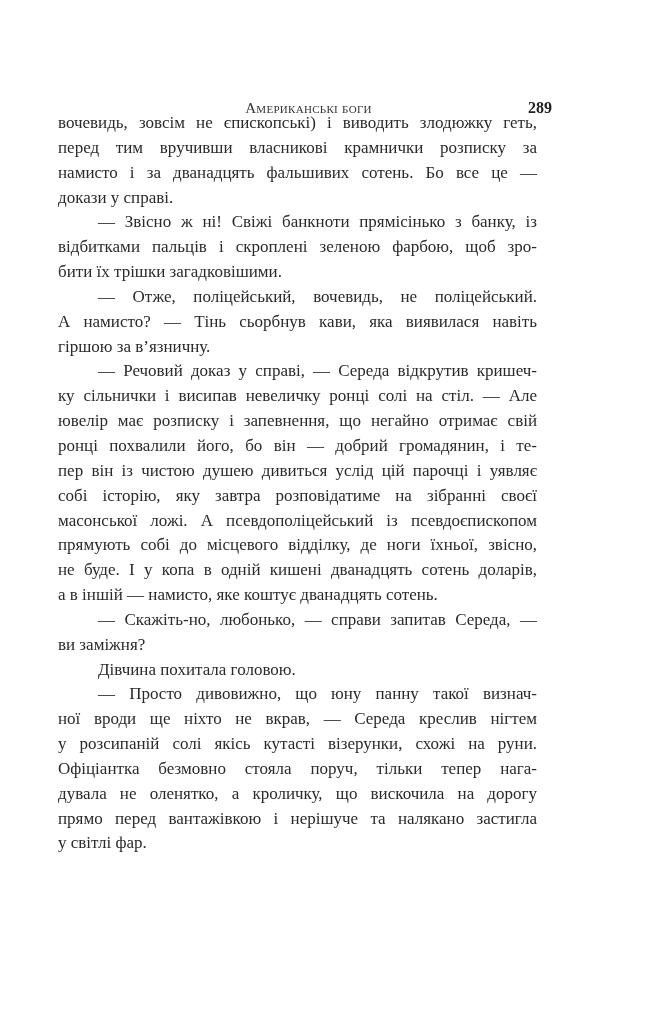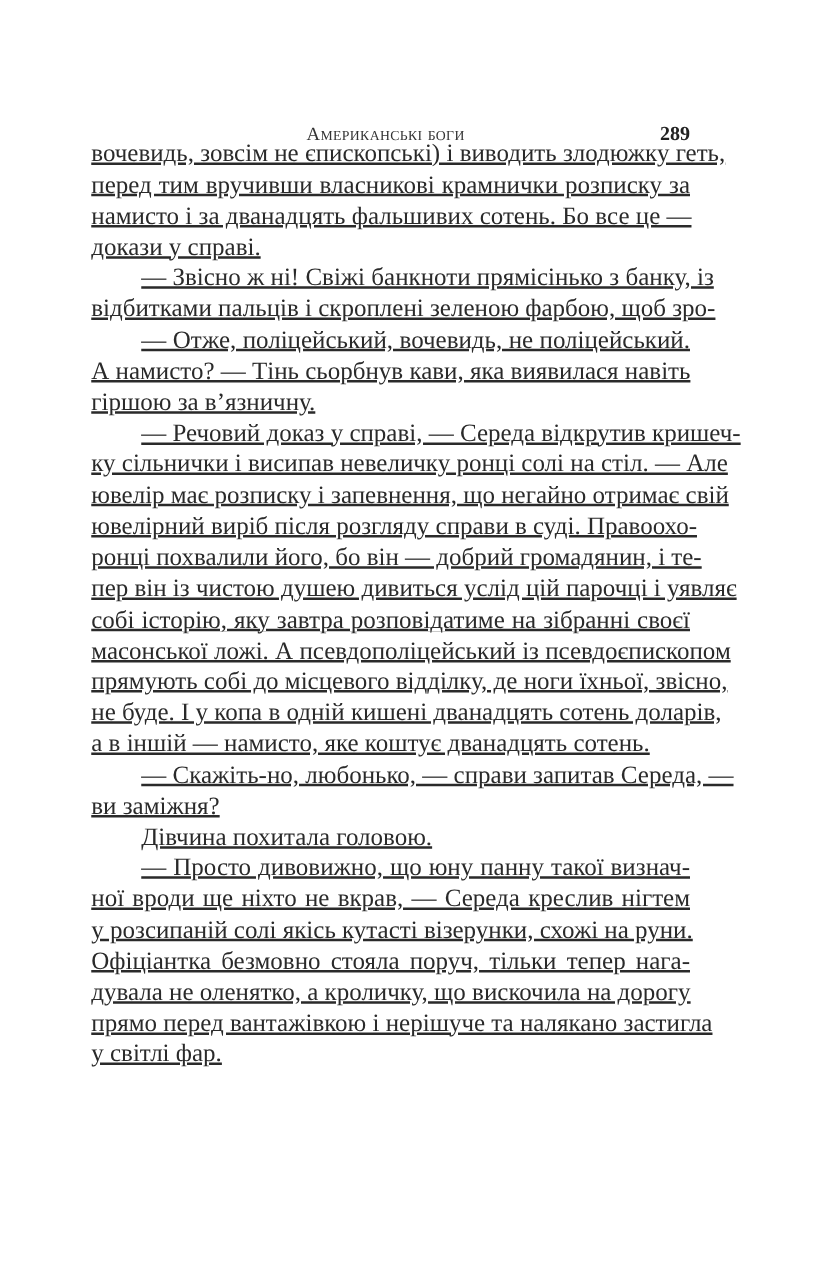--- a/index.html
+++ b/index.html
@@ -39,27 +39,26 @@
       position: absolute;
       right: 0;
       top: -1px;
       font-size: 16px;
       font-weight: bold;
       color: #222;
     }
     .body-text {
       position: absolute;
       top: 111px;
-      left: 73px;
+      left: 58px;
       width: 479px;
-      font-size: 20px;
+      font-size: 17px;
       line-height: 24.85px;
       text-align: justify;
       hyphens: manual;
-      text-decoration: underline;
     }
     .body-text p {
       margin: 0;
     }
     .line {
       display: block;
       text-align: justify;
       text-align-last: justify;
       white-space: nowrap;
       overflow: visible;
@@ -79,31 +78,31 @@
 <div class="body-text" id="body-text">
     <p>
       <span class="line">вочевидь, зовсім не єпископські) і виводить злодюжку геть,</span>
       <span class="line">перед тим вручивши власникові крамнички розписку за</span>
       <span class="line">намисто і за дванадцять фальшивих сотень. Бо все це —</span>
       <span class="line last">докази у справі.</span>
     </p>
     <p>
       <span class="line" style="text-indent: 40px;">— Звісно ж ні! Свіжі банкноти прямісінько з банку, із</span>
       <span class="line">відбитками пальців і скроплені зеленою фарбою, щоб зро-</span>
+      <span class="line last">бити їх трішки загадковішими.</span>
     </p>
     <p>
       <span class="line" style="text-indent: 40px;">— Отже, поліцейський, вочевидь, не поліцейський.</span>
       <span class="line">А намисто? — Тінь сьорбнув кави, яка виявилася навіть</span>
       <span class="line last">гіршою за в’язничну.</span>
     </p>
     <p>
       <span class="line" style="text-indent: 40px;">— Речовий доказ у справі, — Середа відкрутив кришеч-</span>
       <span class="line">ку сільнички і висипав невеличку ронці солі на стіл. — Але</span>
       <span class="line">ювелір має розписку і запевнення, що негайно отримає свій</span>
-      <span class="line">ювелірний виріб після розгляду справи в суді. Правоохо-</span>
       <span class="line">ронці похвалили його, бо він — добрий громадянин, і те-</span>
       <span class="line">пер він із чистою душею дивиться услід цій парочці і уявляє</span>
       <span class="line">собі історію, яку завтра розповідатиме на зібранні своєї</span>
       <span class="line">масонської ложі. А псевдополіцейський із псевдоєпископом</span>
       <span class="line">прямують собі до місцевого відділку, де ноги їхньої, звісно,</span>
       <span class="line">не буде. І у копа в одній кишені дванадцять сотень доларів,</span>
       <span class="line last">а в іншій — намисто, яке коштує дванадцять сотень.</span>
     </p>
     <p>
       <span class="line" style="text-indent: 40px;">— Скажіть-но, любонько, — справи запитав Середа, —</span>

